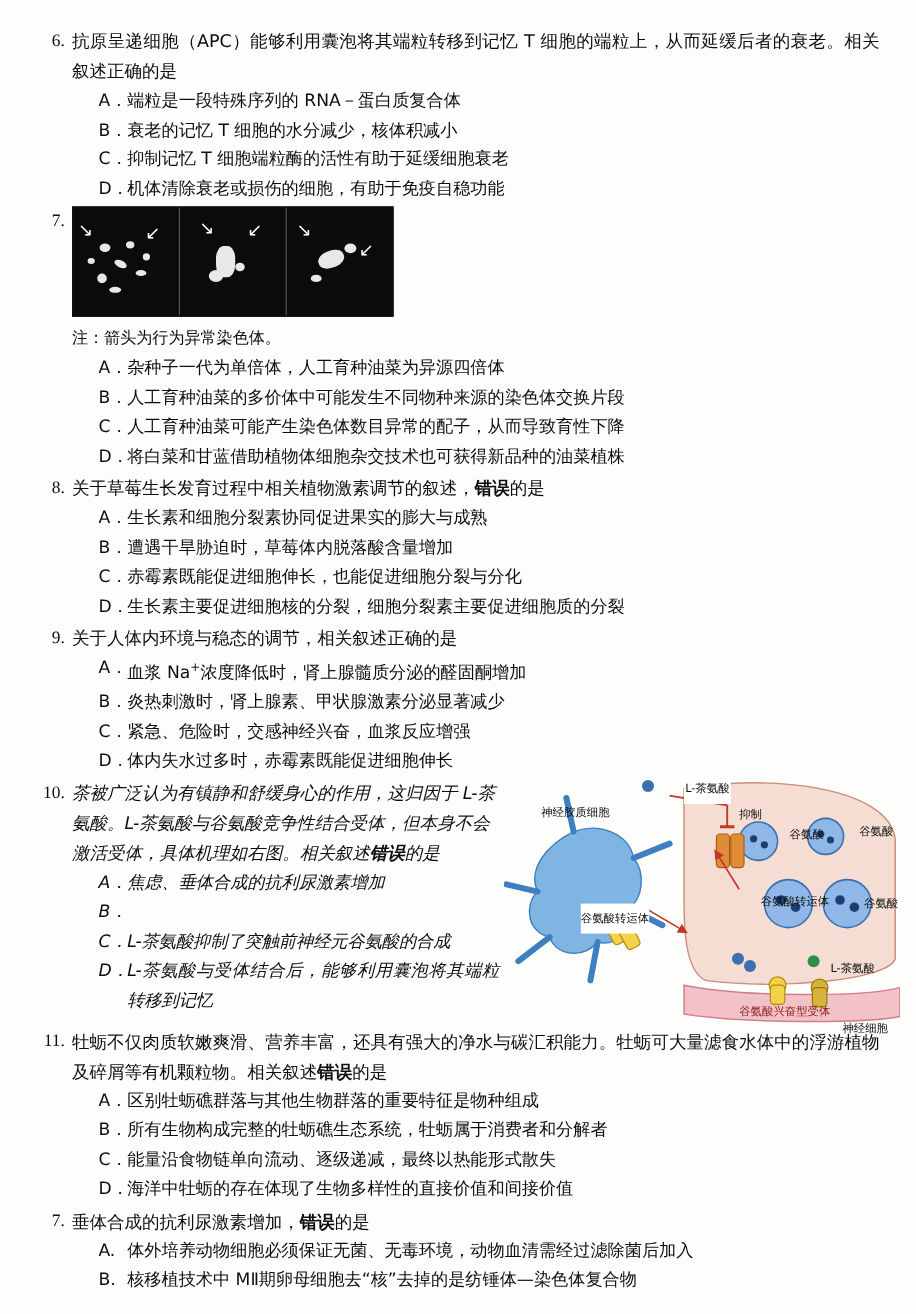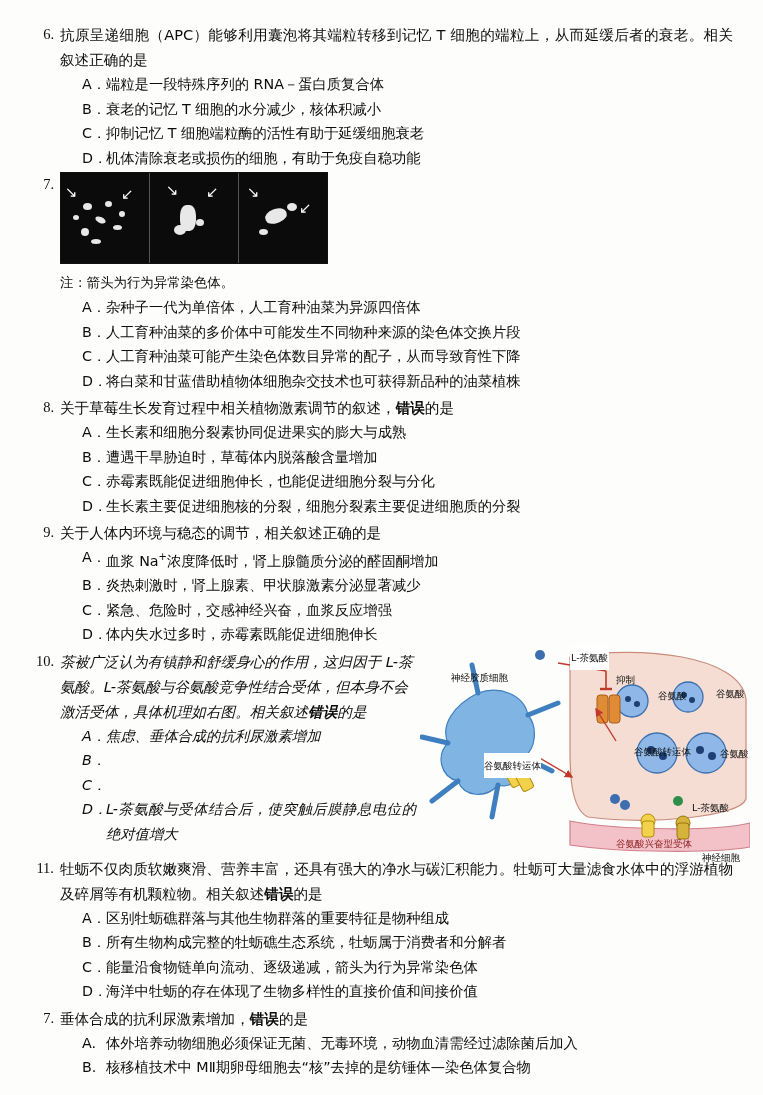--- a/index.html
+++ b/index.html
@@ -237,24 +237,25 @@
           <div class="opts">
             <div class="opt">
               <span class="optl">A．</span>
               <span class="optt">焦虑、垂体合成的抗利尿激素增加</span>
             </div>
             <div class="opt">
               <span class="optl">B．</span>
             </div>
             <div class="opt">
               <span class="optl">C．</span>
+              <span class="optt">L-茶氨酸抑制了突触前神经元谷氨酸的合成</span>
             </div>
             <div class="opt">
               <span class="optl">D．</span>
-              <span class="optt">L-茶氨酸与受体结合后，使突触后膜静息电位的绝对值增大</span>
+              <span class="optt">L-茶氨酸与受体结合后，能够利用囊泡将其端粒转移到记忆</span>
             </div>
           </div>
         </div>
         <div class="q10fig">
           <svg width="330" height="205" viewBox="0 0 330 205">
 
             <path d="M150 8 C220 -4 320 6 326 50 L326 150 C320 168 230 176 168 168 C150 160 150 120 150 100 Z" fill="#f5ddd4" stroke="#c98d7a" stroke-width="1.2"></path>
 
             <circle cx="212" cy="52" r="16" fill="#8fb8e8" stroke="#3b6fae" stroke-width="1.3"></circle>
             <circle cx="208" cy="50" r="3" fill="#1d3f72"></circle>
@@ -333,21 +334,21 @@
         <div class="opt">
           <span class="optl">A．</span>
           <span class="optt">区别牡蛎礁群落与其他生物群落的重要特征是物种组成</span>
         </div>
         <div class="opt">
           <span class="optl">B．</span>
           <span class="optt">所有生物构成完整的牡蛎礁生态系统，牡蛎属于消费者和分解者</span>
         </div>
         <div class="opt">
           <span class="optl">C．</span>
-          <span class="optt">能量沿食物链单向流动、逐级递减，箭头为行为异常染色体</span>
+          <span class="optt">能量沿食物链单向流动、逐级递减，最终以热能形式散失</span>
         </div>
         <div class="opt">
           <span class="optl">D．</span>
           <span class="optt">海洋中牡蛎的存在体现了生物多样性的直接价值和间接价值</span>
         </div>
       </div>
     </div>
   </div>
 
   <div class="q">

